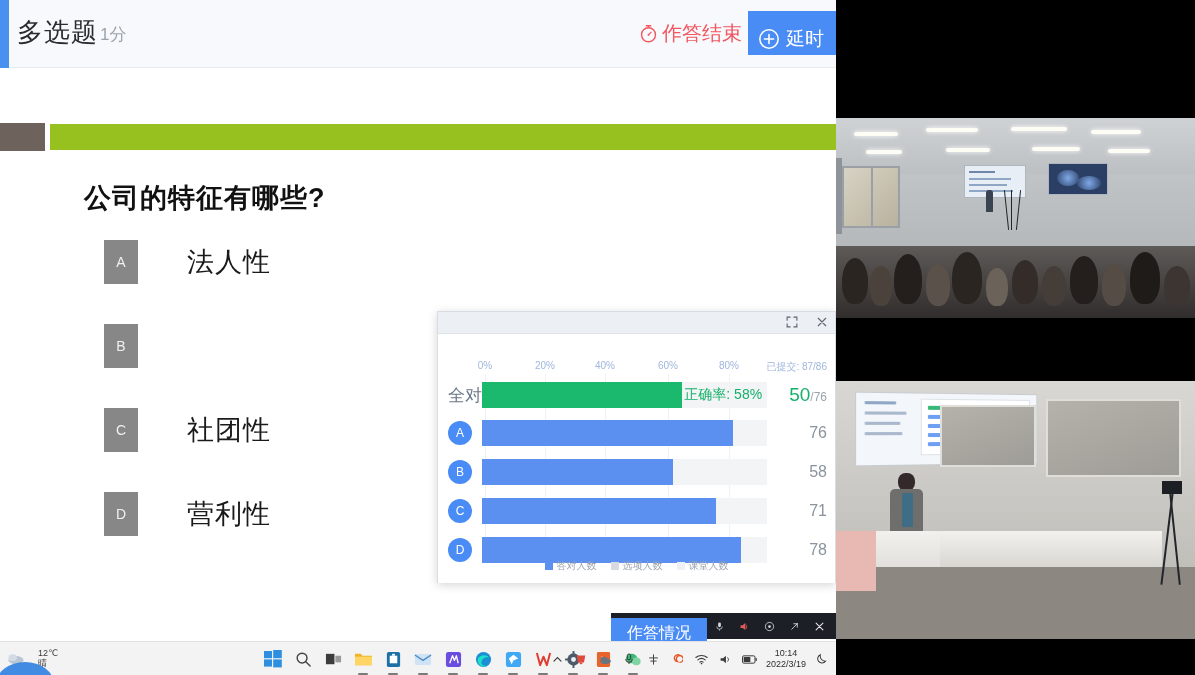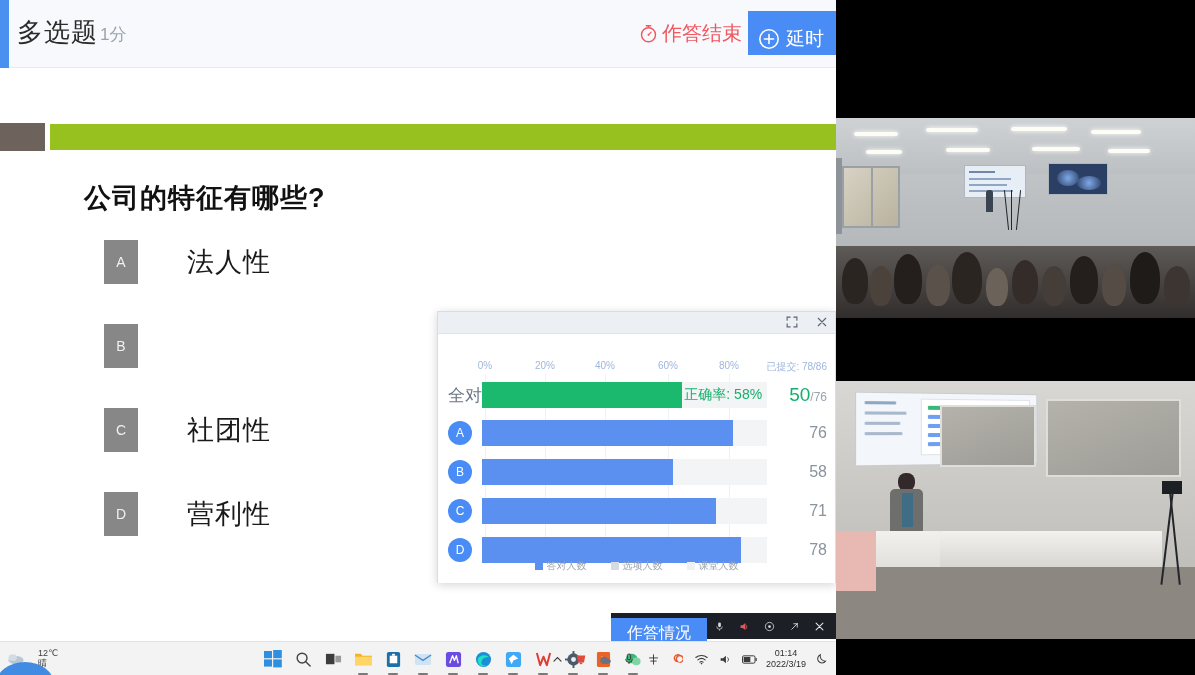--- a/index.html
+++ b/index.html
@@ -155,21 +155,21 @@
   }
   .row-value {
     position: absolute; right: 8px;
     font-size: 16px; color: #8a939e; text-align: right;
   }
   .row-value-green { color: #17b06b; font-size: 19px; }
   .row-value-green small { font-size: 12px; color: #9aa3ad; }
 
   .chart-legend {
     position: absolute; left: 0; bottom: 10px; width: 100%;
-    display: flex; justify-content: center; gap: 24px;
+    display: flex; justify-content: center; gap: 14px;
   }
   .legend-item { display: flex; align-items: center; gap: 4px; font-size: 10px; color: #9aa3ad; }
   .legend-swatch { width: 8px; height: 8px; display:block; }
 
   
   .cams {
     position: absolute; left: 836px; top: 0;
     width: 359px; height: 675px; background: #000;
   }
   .cam { position: absolute; left: 0; width: 359px; overflow: hidden; background: #000; }
@@ -334,21 +334,21 @@
       </div>
 
       <div class="chart-body">
 
         <div class="axis-labels">
           <span class="axis-tick" style="left:47px">0%</span>
           <span class="axis-tick" style="left:107px">20%</span>
           <span class="axis-tick" style="left:167px">40%</span>
           <span class="axis-tick" style="left:230px">60%</span>
           <span class="axis-tick" style="left:291px">80%</span>
-          <span class="submitted-label">已提交: 78/86</span>
+          <span class="submitted-label">已提交: 87/86</span>
         </div>
 
         <div class="grid-lines">
           <div class="grid-line" style="left:47px"></div>
           <div class="grid-line" style="left:107px"></div>
           <div class="grid-line" style="left:167px"></div>
           <div class="grid-line" style="left:230px"></div>
           <div class="grid-line" style="left:291px"></div>
         </div>
 
@@ -593,21 +593,21 @@
             </svg>
         </div>
         <div class="tray-icon">
           <svg width="15" height="9" viewBox="0 0 18 10">
               <rect x="0.6" y="0.6" width="15" height="8.8" rx="1.6" fill="none" stroke="#3a3a3a" stroke-width="1.2"></rect>
               <rect x="2" y="2" width="8" height="6" fill="#3a3a3a"></rect>
               <rect x="16.3" y="3.3" width="1.4" height="3.4" rx="0.6" fill="#3a3a3a"></rect>
             </svg>
         </div>
         <div class="clock">
-          <div>01:14</div>
+          <div>10:14</div>
           <div>2022/3/19</div>
         </div>
         <div class="tray-icon">
           <svg width="11" height="12" viewBox="0 0 12 14">
               <path d="M9.5 9.5A5 5 0 113.5 2a6 6 0 006 7.5z" fill="none" stroke="#3a3a3a" stroke-width="1.2"></path>
             </svg>
         </div>
       </div>
     </div>
   </div>

